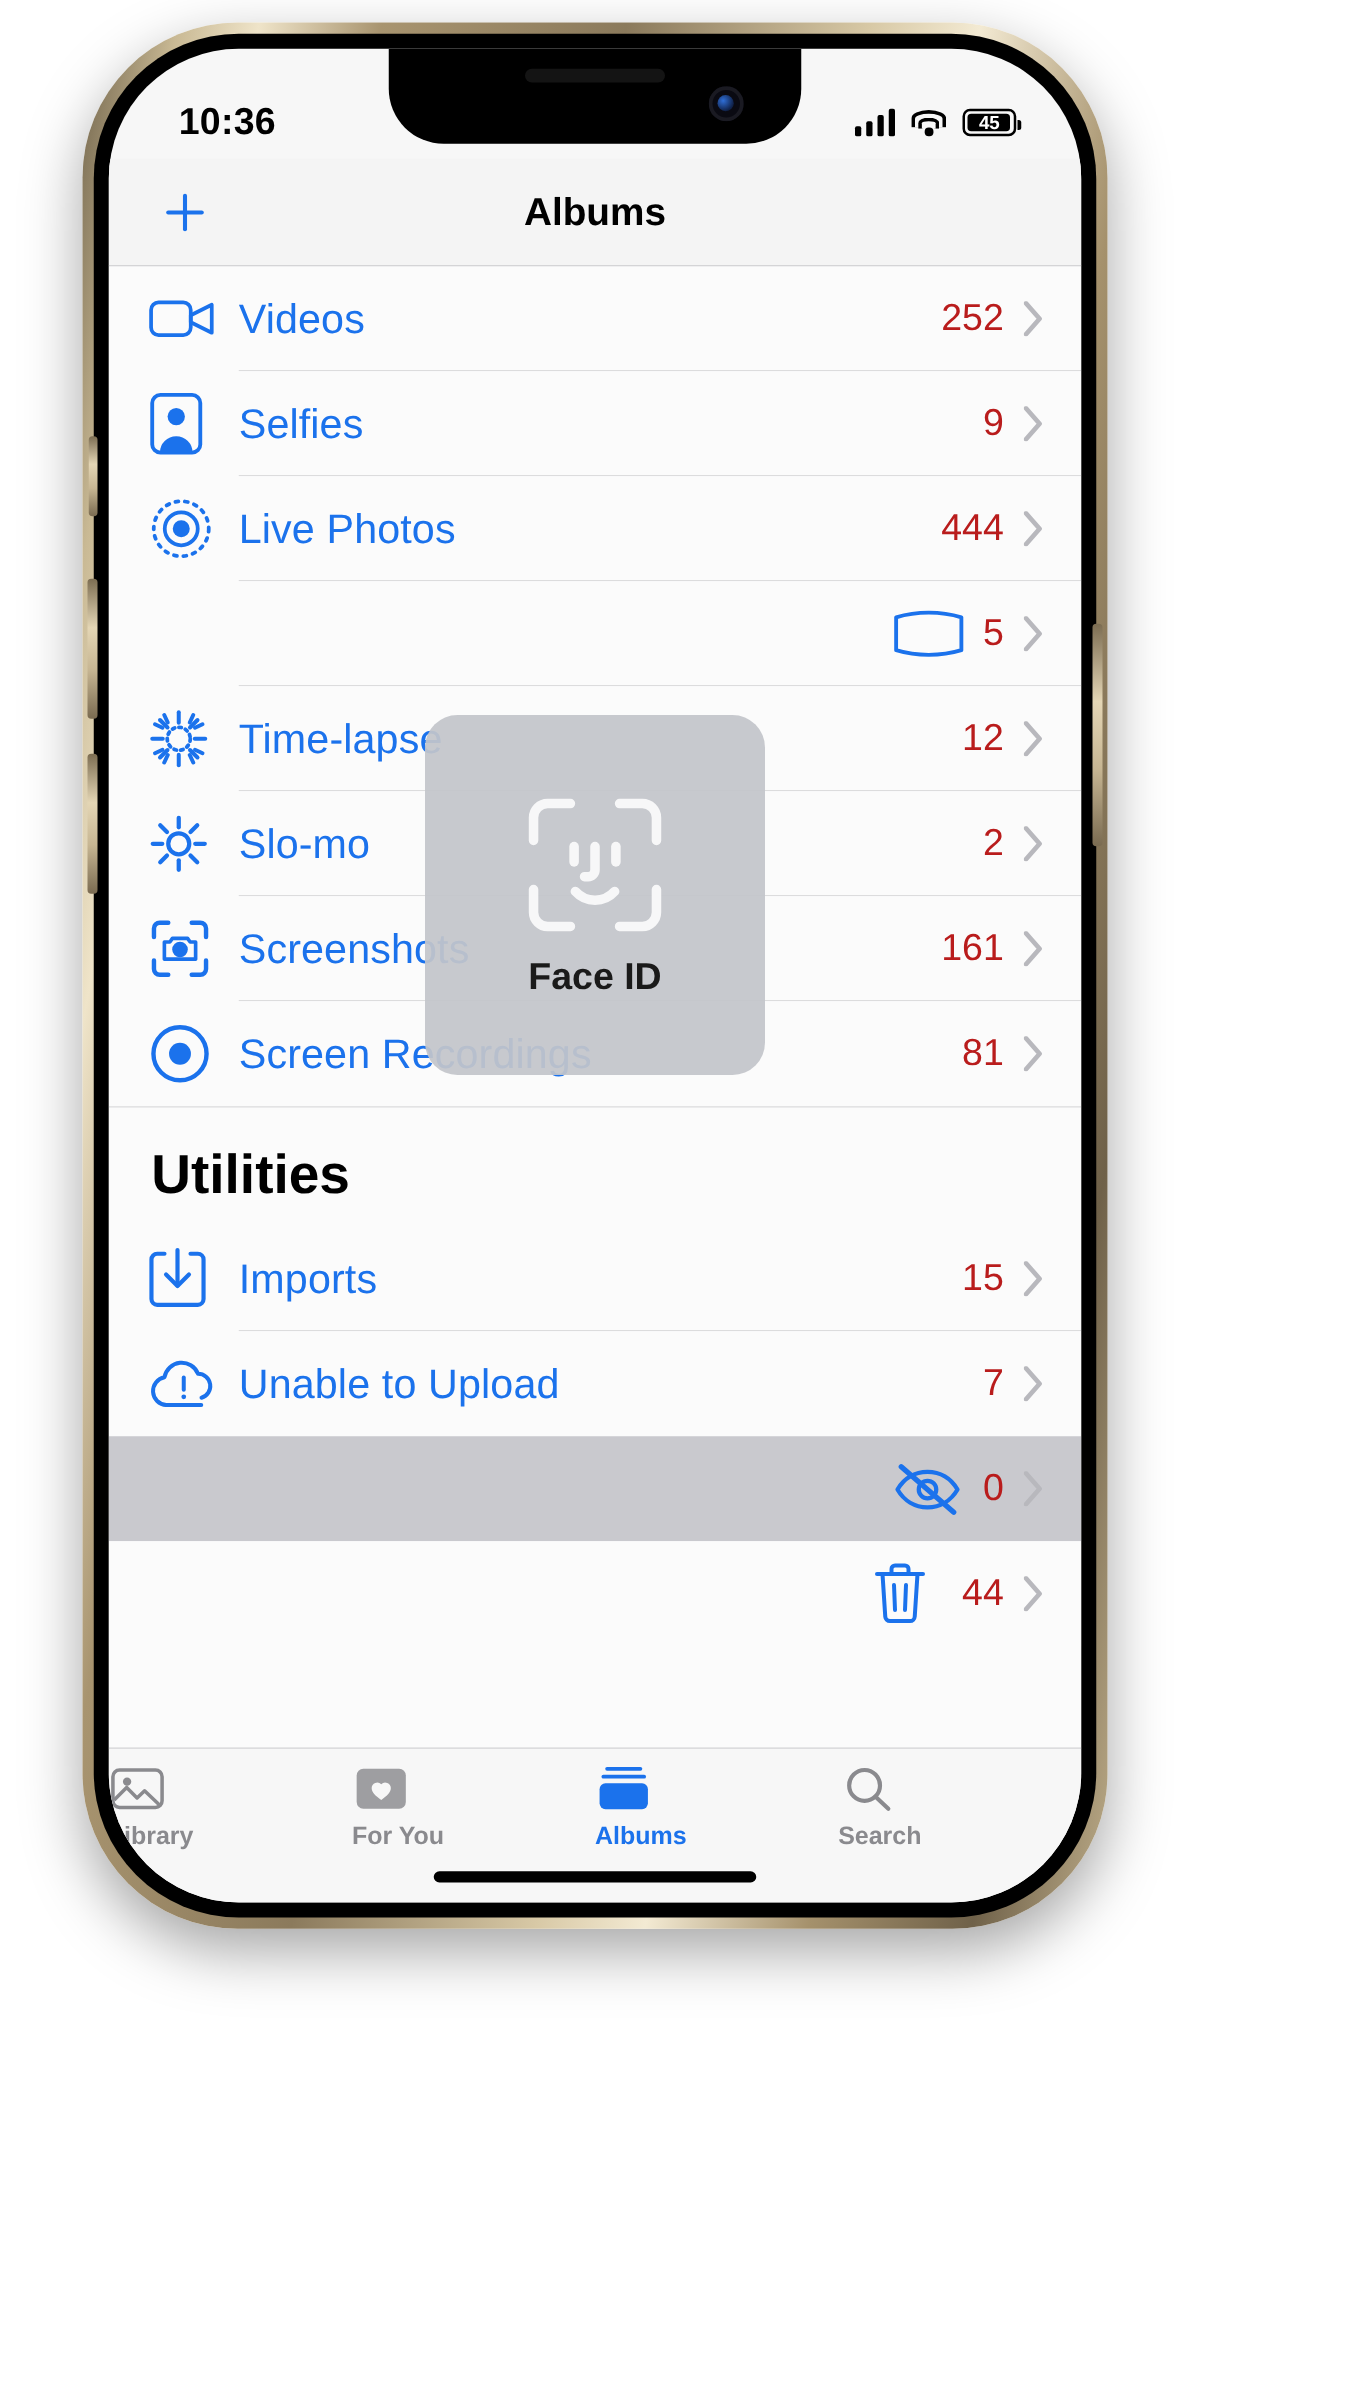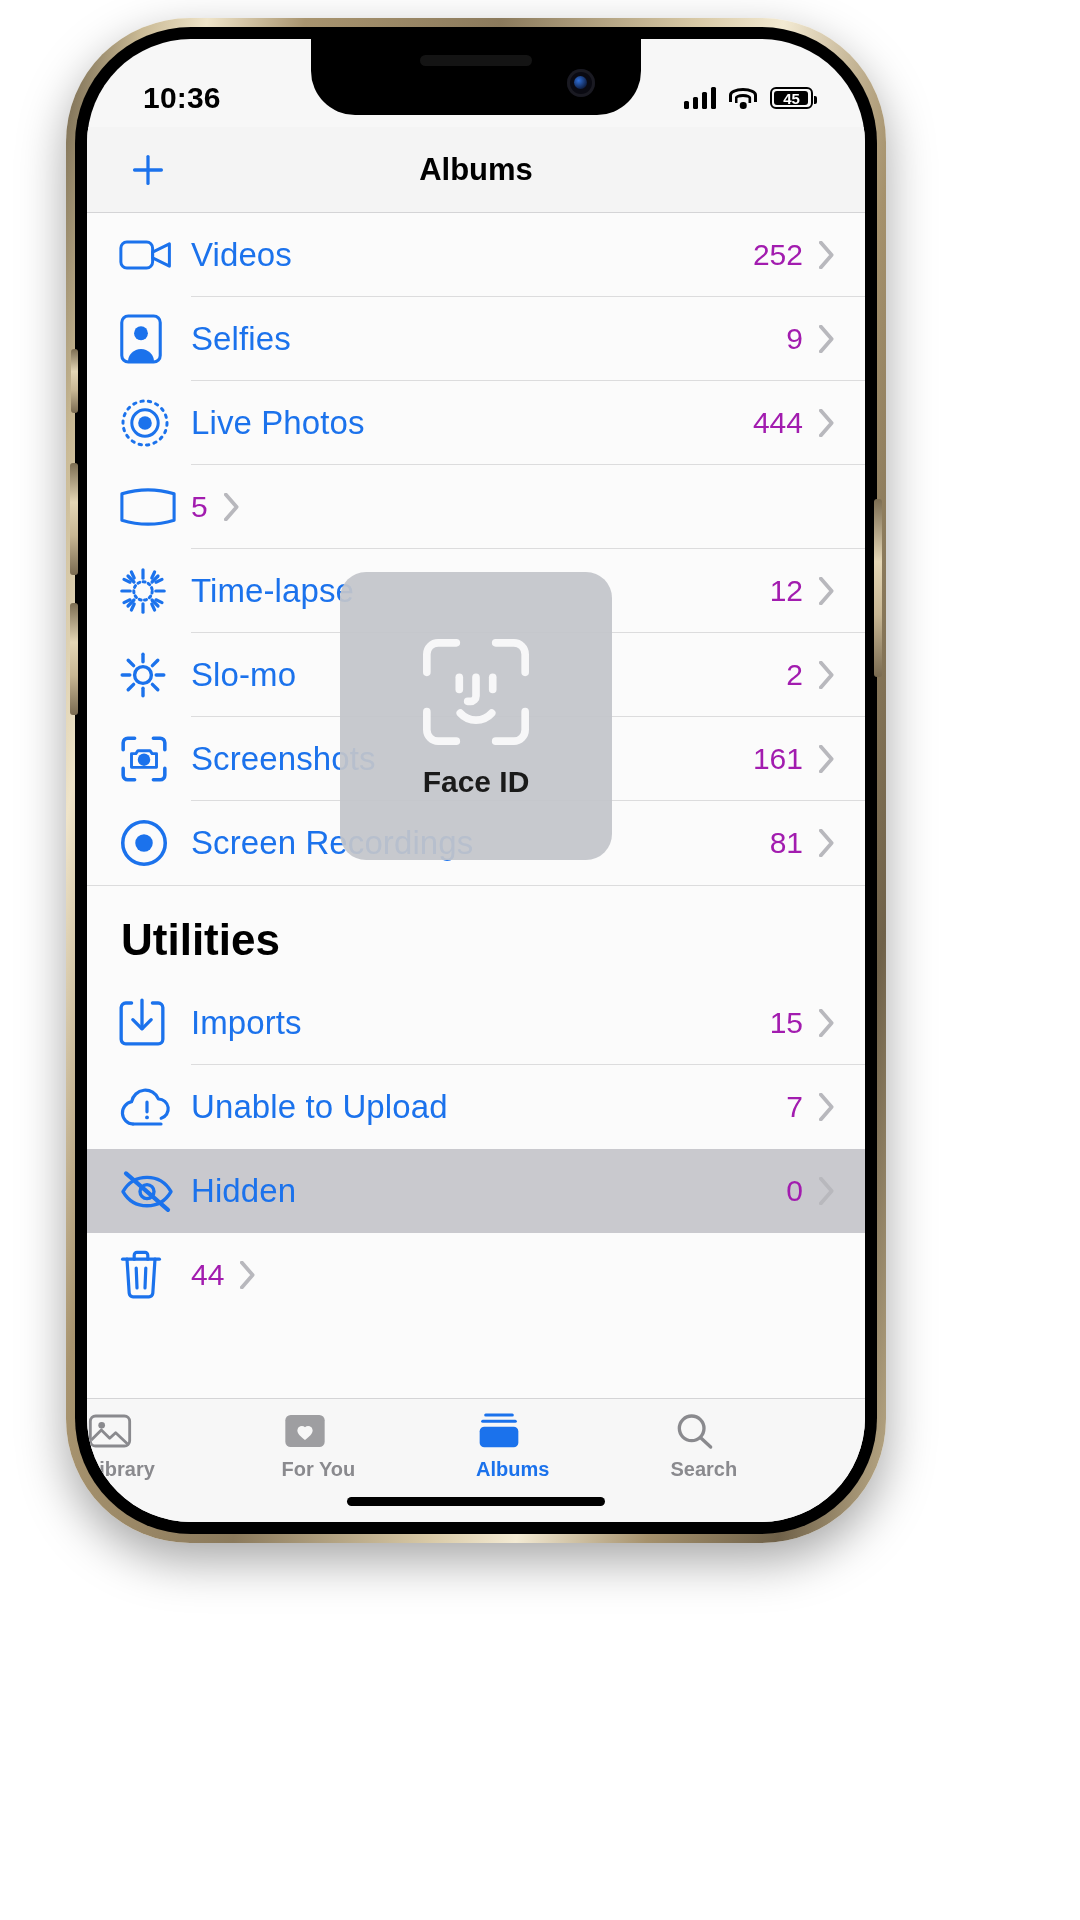--- a/index.html
+++ b/index.html
@@ -110,36 +110,37 @@
 
   
   .list{
     position:absolute; left:0; right:0; top:174px; bottom:124px;
     background:#fbfbfb; overflow:hidden;
   }
   .row{
     position:relative; display:flex; align-items:center;
     height:84px; padding:0 30px 0 32px;
     background:#fbfbfb;
+    justify-content:flex-end;
   }
   .row.sel{ background:#c9c9ce; }
   .row .sep{
     position:absolute; left:104px; right:0; bottom:0; height:1px; background:#dcdcdd;
   }
 
   .r-icon{
     width:72px; flex:0 0 72px; height:56px;
     display:flex; align-items:center; justify-content:flex-start;
     color:#1b72ec;
   }
   .r-label{
     flex:1; font-size:33px; color:#1b72ec; letter-spacing:.1px;
     white-space:nowrap; overflow:hidden;
   }
-  .r-count{ font-size:30px; color:#a21caf; margin-right:16px; }
+  .r-count{ font-size:30px; color:#b91c1c; margin-right:16px; }
   .chev{ width:16px; height:28px; color:#b8b8bd; flex:0 0 16px; }
 
   .hdr{
     padding:30px 32px 16px 34px; background:#fbfbfb;
     font-size:44px; font-weight:700; color:#000;
   }
   .hdr-wrap{ position:relative; }
   .hdr-wrap .topline{ position:absolute; left:0; right:0; top:0; height:1px; background:#dcdcdd; }
 
   
@@ -408,21 +409,20 @@
           </div>
 
           <div class="row sel nosep">
             <div class="r-icon">
               <svg width="56" height="44" viewBox="0 0 28 22" fill="none" stroke="currentColor" stroke-width="1.7" stroke-linecap="round" stroke-linejoin="round">
                 <path d="M2 11.3C4.6 6.8 9 4.2 14 4.2s9.4 2.6 12 7.1c-2.6 4.5-7 7.1-12 7.1S4.6 15.8 2 11.3Z"></path>
                 <circle cx="14" cy="11.3" r="3.5"></circle>
                 <line x1="3.5" y1="2.2" x2="24.5" y2="20.4" stroke-width="2.1"></line>
               </svg>
             </div>
-            <div class="r-label">Hidden</div>
             <div class="r-count">0</div>
             <svg class="chev" viewBox="0 0 10 18" fill="none" stroke="currentColor" stroke-width="2.4" stroke-linecap="round" stroke-linejoin="round">
                 <polyline points="1,1 8,9 1,17"></polyline>
               </svg>
 
           </div>
 
           <div class="row nosep">
             <div class="r-icon">
               <svg width="44" height="50" viewBox="0 0 22 25" fill="none" stroke="currentColor" stroke-width="1.6" stroke-linecap="round" stroke-linejoin="round">

